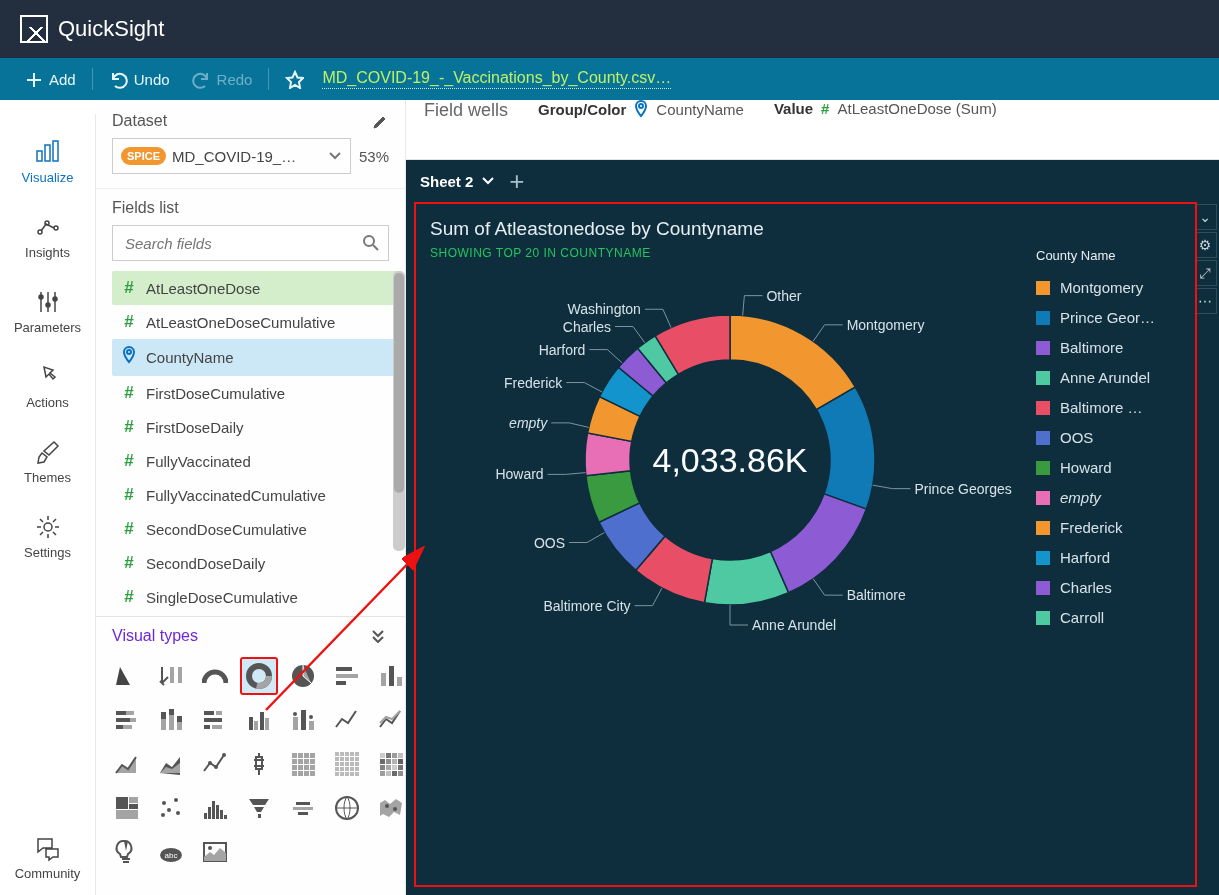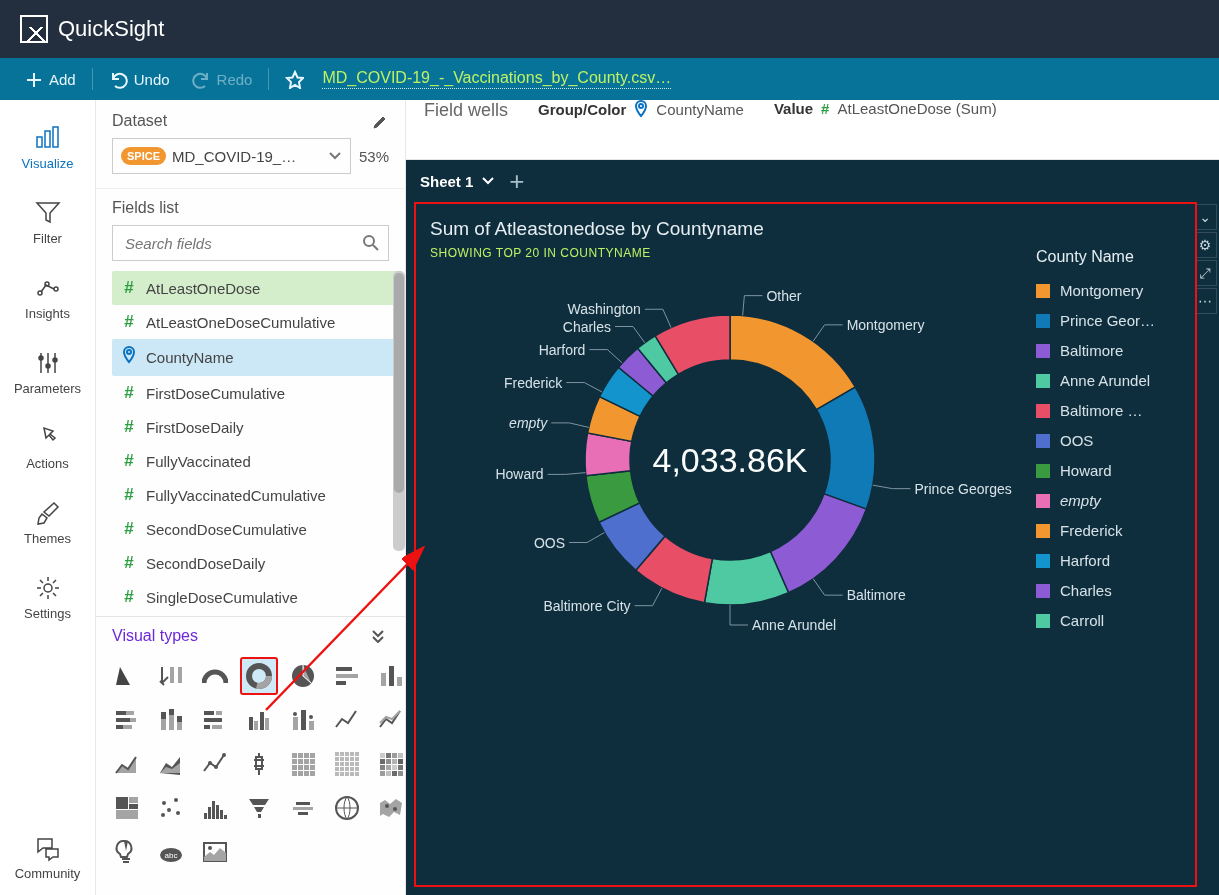--- a/index.html
+++ b/index.html
@@ -15,21 +15,21 @@
 
 .toolbar { height: 42px; background: #077398; display: flex; align-items: center; padding: 0 14px; gap: 2px; color: #e6f7ff; }
 .toolbar-btn { display: flex; align-items: center; gap: 6px; padding: 6px 10px; cursor: pointer; font-size: 15px; }
 .toolbar-btn.disabled { opacity: 0.45; }
 .toolbar-btn svg { width: 19px; height: 19px; fill: none; stroke: currentColor; stroke-width: 2; }
 .toolbar-title { margin-left: 6px; color: #bef264; font-size: 16px; border-bottom: 1.5px dotted rgba(255,255,255,0.8); padding-bottom: 1px; }
 .divider-v { width: 1px; height: 22px; background: rgba(255,255,255,0.25); margin: 0 4px; }
 
 
 .main { display: flex; height: calc(895px - 58px - 42px); }
-.left-nav { width: 96px; background: #fff; border-right: 1px solid #e8e8e8; padding-top: 10px; display: flex; flex-direction: column; align-items: center; }
+.left-nav { width: 96px; background: #fff; border-right: 1px solid #e8e8e8; padding-top: 10px; display: flex; flex-direction: column; align-items: center; margin-top: 14px; }
 .nav-item { display: flex; flex-direction: column; align-items: center; gap: 4px; padding: 14px 0; cursor: pointer; width: 100%; color: #444; font-size: 13px; }
 .nav-item.active { color: #0b72c1; }
 .nav-item svg { width: 28px; height: 28px; fill: none; stroke: currentColor; stroke-width: 1.5; }
 .nav-spacer { flex: 1; }
 
 
 .fields-panel { width: 310px; background: #fefefe; border-right: 1px solid #e8e8e8; display: flex; flex-direction: column; }
 .dataset-header { padding: 12px 16px 8px; display: flex; align-items: center; justify-content: space-between; }
 .dataset-header h4 { font-size: 16px; font-weight: 400; color: #555; }
 .dataset-select-row { display: flex; align-items: center; gap: 8px; padding: 0 16px 14px; }
@@ -69,28 +69,28 @@
 .sheet-area { flex: 1; background: #0f2e3d; position: relative; }
 .sheet-tabs { height: 42px; display: flex; align-items: center; padding: 0 14px; gap: 14px; }
 .sheet-tab { color: #fff; font-weight: 700; font-size: 15px; display: flex; align-items: center; gap: 8px; }
 .sheet-tab svg { width: 14px; height: 14px; stroke: #fff; fill: none; stroke-width: 2; }
 .add-sheet { color: #a7bfc9; font-size: 26px; cursor: pointer; line-height: 1; }
 
 
 .visual-box { position: absolute; top: 42px; left: 8px; right: 22px; bottom: 8px; border: 2.5px solid #e11; background: #0f2e3d; padding: 14px 14px; display: flex; }
 .chart-area { flex: 1; position: relative; }
 .chart-title { color: #e6eef2; font-size: 19px; }
-.chart-sub { color: #bef264; font-size: 12px; letter-spacing: 0.5px; margin-top: 6px; }
+.chart-sub { color: #22c55e; font-size: 12px; letter-spacing: 0.5px; margin-top: 6px; }
 .donut-wrapper { position: relative; margin-top: 10px; }
 .donut-center { position: absolute; top: 50%; left: 50%; transform: translate(-50%, -50%); color: #fcfefe; font-size: 34px; font-weight: 400; }
 .donut-label { position: absolute; color: #d6e2e7; font-size: 14px; white-space: nowrap; }
 
 
 .legend { width: 145px; padding-top: 30px; }
-.legend-title { color: #e6eef2; font-size: 16px; margin-bottom: 16px; }
+.legend-title { color: #e6eef2; font-size: 13px; margin-bottom: 16px; }
 .legend-item { display: flex; align-items: center; gap: 10px; margin-bottom: 13px; font-size: 15px; color: #d6e2e7; }
 .legend-item.italic { font-style: italic; }
 .legend-sw { width: 14px; height: 14px; flex-shrink: 0; }
 
 
 .action-rail { position: absolute; top: 44px; right: 0; width: 26px; display: flex; flex-direction: column; gap: 2px; }
 .action-rail .railbtn { width: 24px; height: 26px; background: #0f2e3d; color: #c6d4da; display: flex; align-items: center; justify-content: center; cursor: pointer; border: 1px solid rgba(255,255,255,0.15); font-size: 14px; }
 
 
 .anno-arrow { position: absolute; stroke: #e11; fill: #e11; pointer-events: none; }
@@ -142,26 +142,20 @@
 <div class="main">
 
   <div class="left-nav">
     <div class="nav-item active">
       <svg>
           <rect x="3" y="13" width="5" height="10"></rect>
           <rect x="11" y="7" width="5" height="16"></rect>
           <rect x="19" y="3" width="5" height="20"></rect>
         </svg>
       <span>Visualize</span>
-    </div>
-    <div class="nav-item">
-      <svg>
-          <path d="M3 4h22l-9 10v9l-4-2v-7z"></path>
-        </svg>
-      <span>Filter</span>
     </div>
     <div class="nav-item">
       <svg>
           <circle cx="6" cy="19" r="2"></circle>
           <circle cx="13" cy="10" r="2"></circle>
           <circle cx="22" cy="15" r="2"></circle>
           <path d="M7 18l5-7 8 4"></path>
         </svg>
       <span>Insights</span>
     </div>
@@ -575,21 +569,21 @@
       <div class="fw-item">
         <b>Value</b>
         <span class="hash">#</span>
         <span>AtLeastOneDose (Sum)</span>
       </div>
     </div>
 
     <div class="sheet-area">
       <div class="sheet-tabs">
         <div class="sheet-tab">
-          <span>Sheet 1</span>
+          <span>Sheet 2</span>
           <svg>
               <path d="M2 4l5 5 5-5"></path>
             </svg>
         </div>
         <span class="add-sheet">+</span>
       </div>
 
       <div class="action-rail">
         <div class="railbtn">⌄</div>
         <div class="railbtn">⚙</div>

